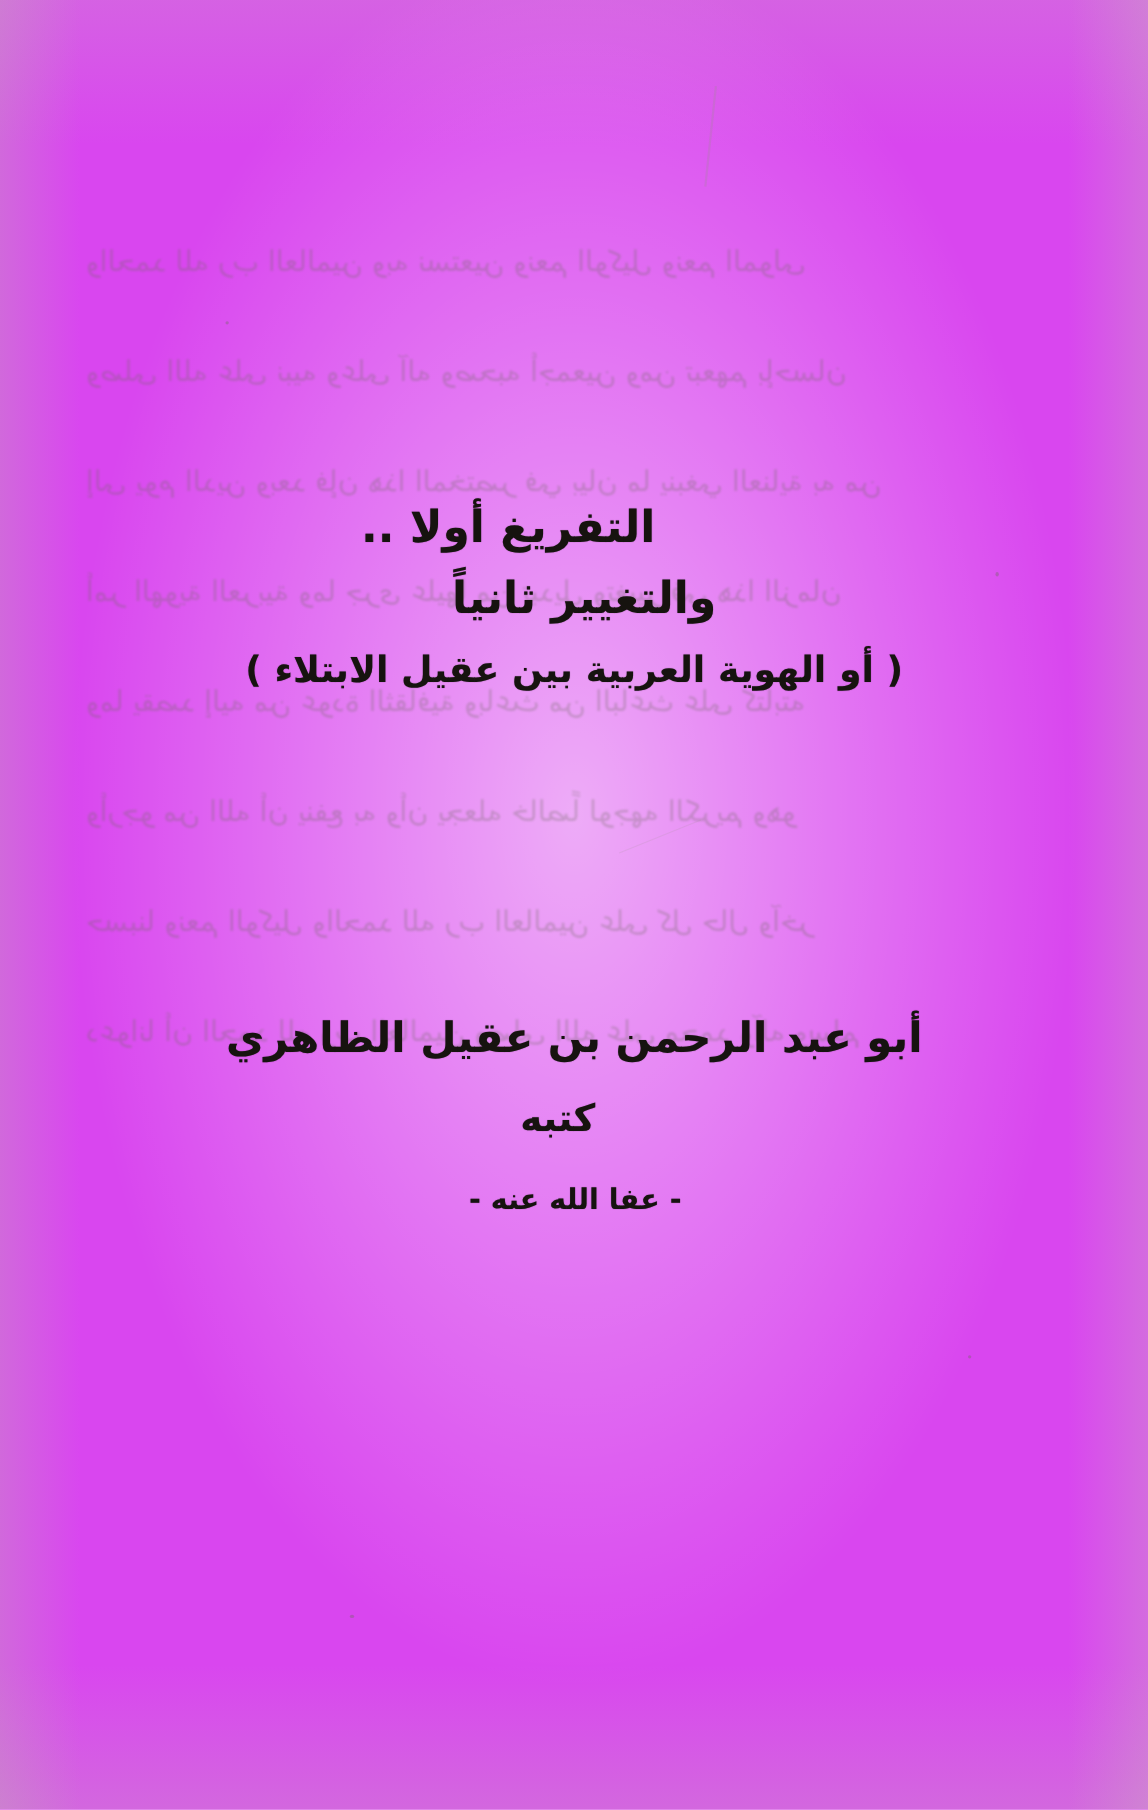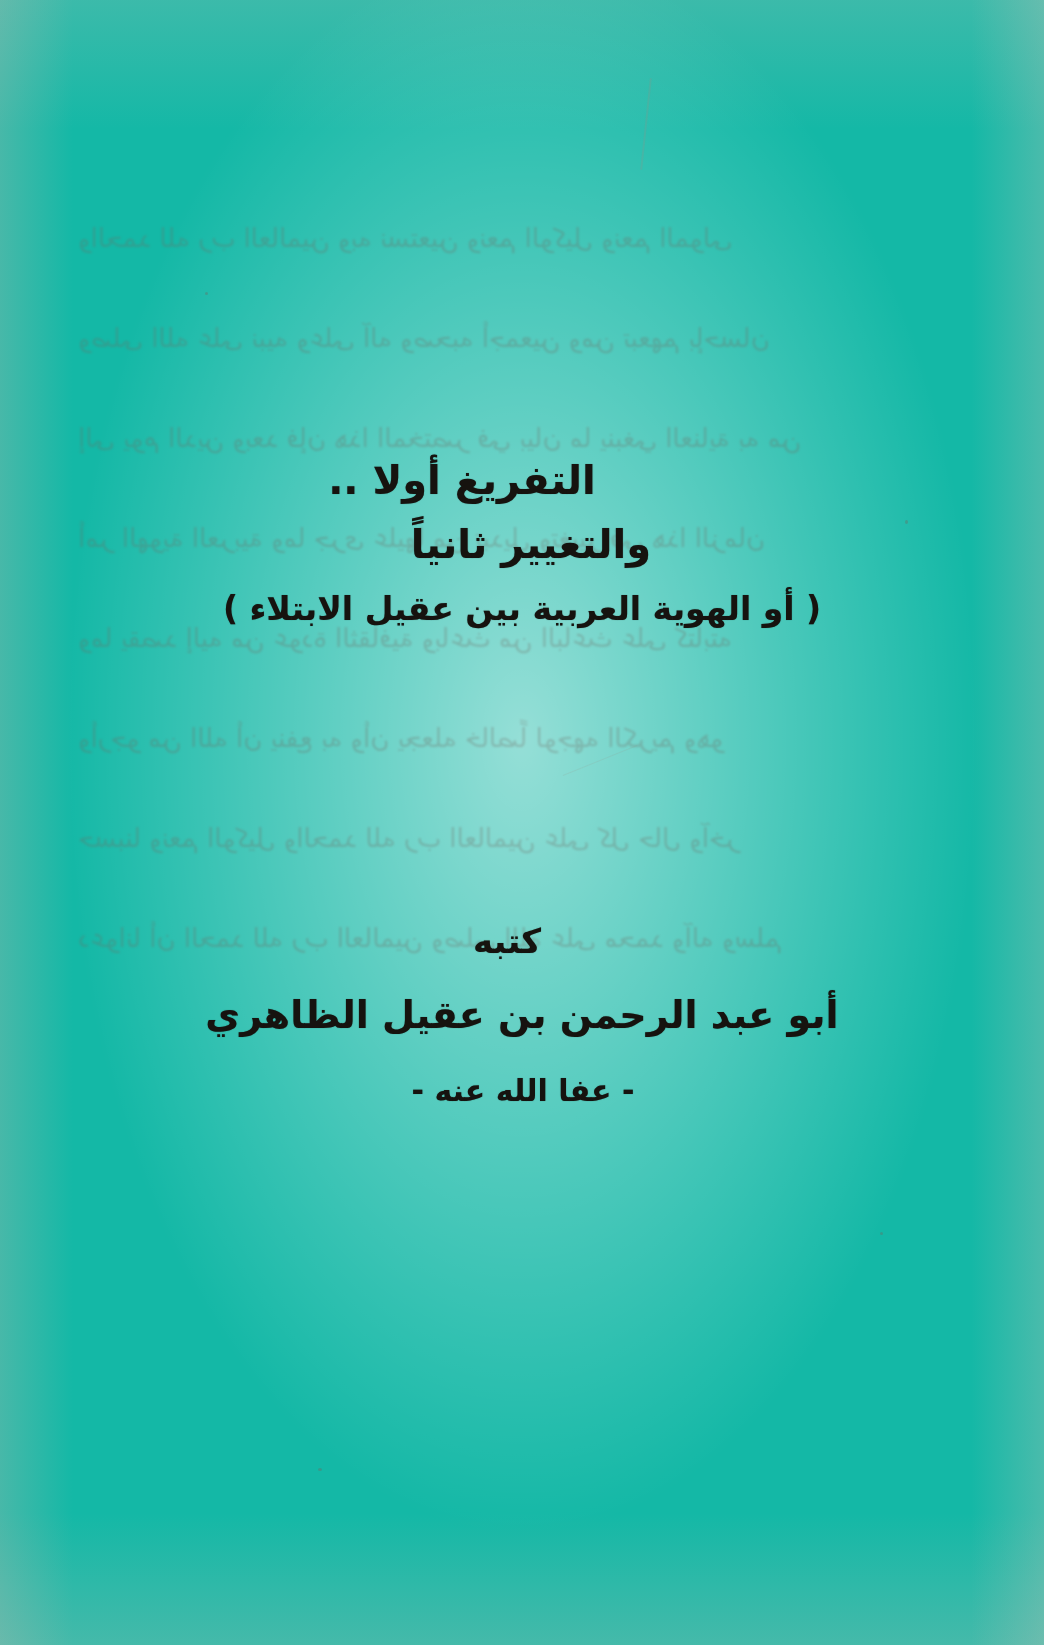--- a/index.html
+++ b/index.html
@@ -11,21 +11,21 @@
     height: 1645px;
     background: #f2efe9;
     font-family: "DejaVu Sans", sans-serif;
     overflow: hidden;
   }
 
   .page {
     position: relative;
     width: 1044px;
     height: 1645px;
-    background: #14b8a6;
+    background: #d946ef;
     box-sizing: border-box;
     overflow: hidden;
   }
 
   
   .paper-tone {
     position: absolute;
     inset: 0;
     background:
       radial-gradient(ellipse at 50% 45%, rgba(255,255,255,0.55) 0%, rgba(255,255,255,0.0) 62%),
@@ -113,21 +113,21 @@
   .author-name {
     font-size: 38px;
     line-height: 76px;
   }
   .author-alias {
     font-size: 34px;
     line-height: 74px;
     margin-right: 20px;
   }
   .author-dua {
-    font-size: 30px;
+    font-size: 26px;
     line-height: 76px;
     margin-right: 10px;
     padding-left: 12px;
   }
 
   
   .speck {
     position: absolute;
     background: rgba(110,104,95,0.38);
     border-radius: 50%;
@@ -158,22 +158,22 @@
 
   <div class="content">
 
     <div class="title-block">
       <div class="title-line title-line-1">التفريغ أولا ..</div>
       <div class="title-line title-line-2">والتغيير ثانياً</div>
       <div class="title-line title-line-3">( أو الهوية العربية بين عقيل الابتلاء )</div>
     </div>
 
     <div class="author-block">
+      <div class="author-line author-name">أبو عبد الرحمن بن عقيل الظاهري</div>
       <div class="author-line wrote-label">كتبه</div>
-      <div class="author-line author-name">أبو عبد الرحمن بن عقيل الظاهري</div>
       <div class="author-line author-dua">- عفا الله عنه -</div>
     </div>
 
     <div class="scratch" style="top:78px; left:645px; width:2px; height:92px; transform:rotate(6deg); opacity:.5;"></div>
     <div class="scratch" style="top:760px; left:560px; width:80px; height:1px; transform:rotate(-22deg); opacity:.35;"></div>
     <div class="speck" style="top:292px; left:205px; width:3px; height:3px;"></div>
     <div class="speck" style="top:1468px; left:318px; width:4px; height:3px;"></div>
     <div class="speck" style="top:1232px; left:880px; width:3px; height:3px;"></div>
     <div class="speck" style="top:520px; left:905px; width:3px; height:4px;"></div>
   </div>

